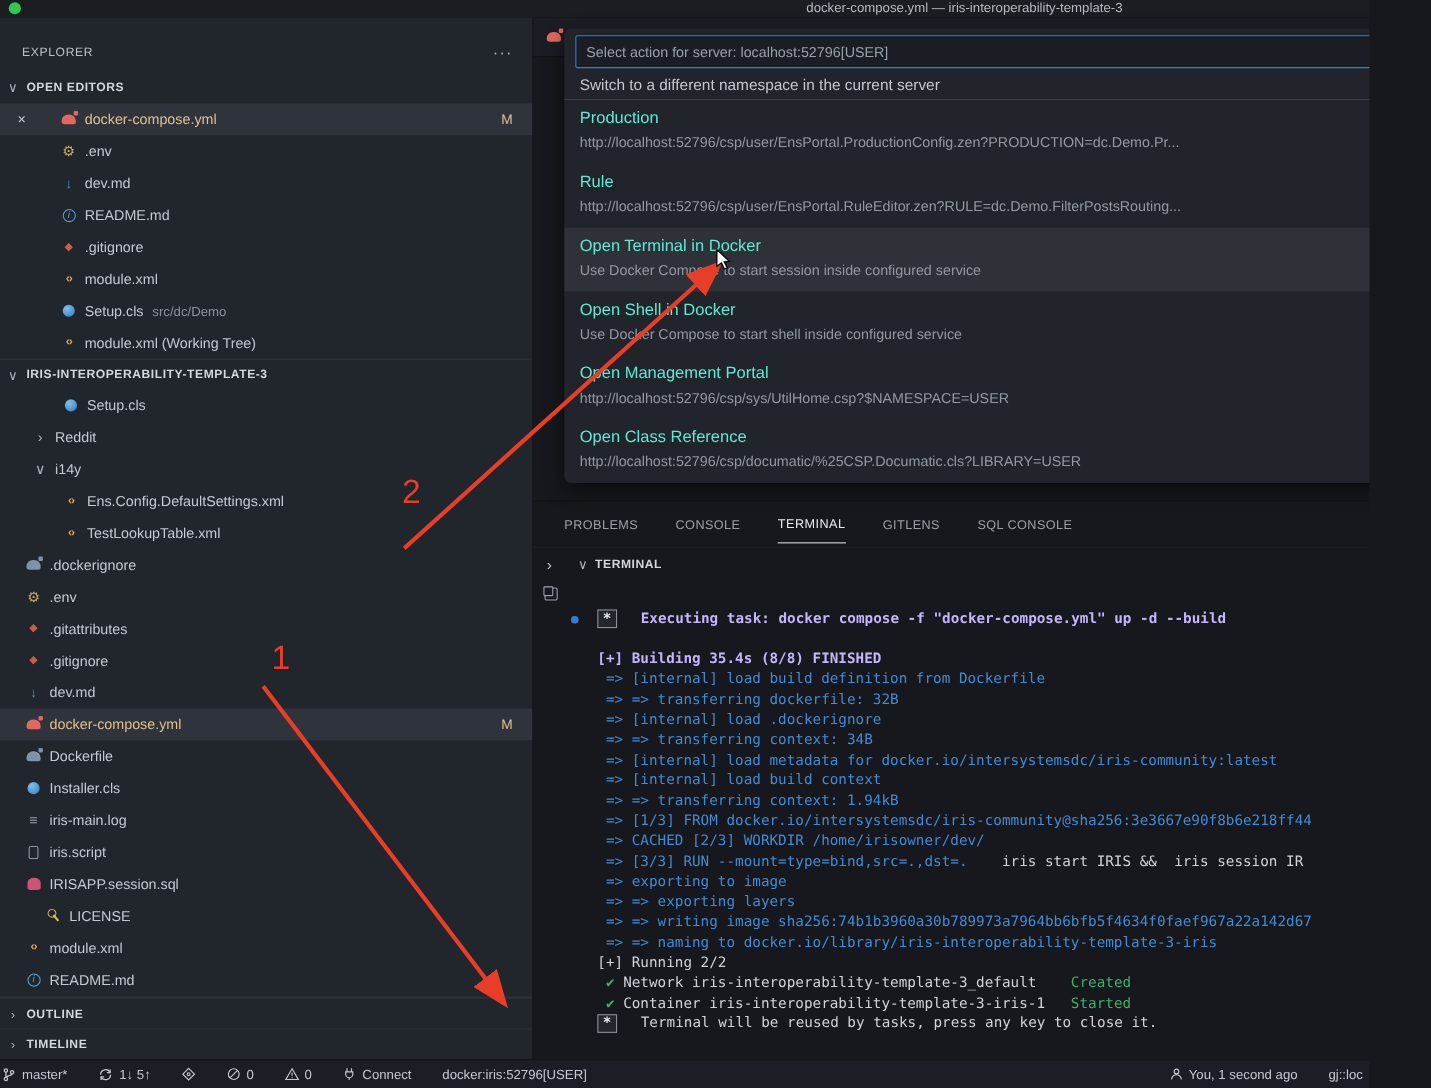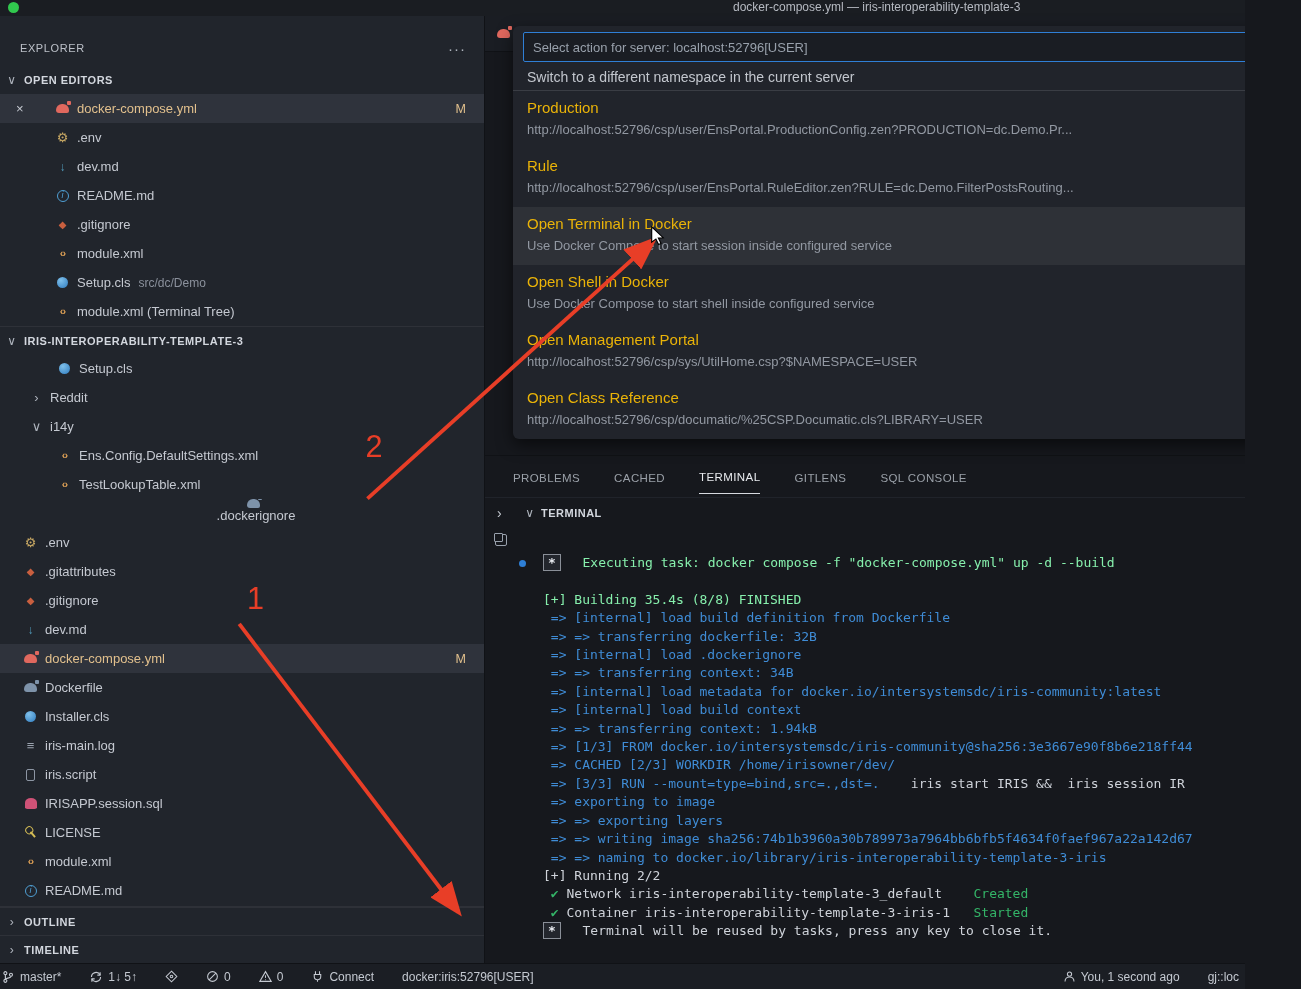--- a/index.html
+++ b/index.html
@@ -69,42 +69,42 @@
   .term-dd{display:flex;align-items:center;gap:4px;margin-left:38px;font-size:11px;font-weight:700;letter-spacing:.5px;color:#d3d7de;cursor:pointer}
   .term-gutter-icon{position:absolute;left:9px;top:77px;width:13px;height:13px;cursor:pointer}
   .term-gutter-icon::before{content:"";position:absolute;right:0;bottom:0;width:10px;height:10px;border:1.2px solid #99a1ad;border-radius:2px}
   .term-gutter-icon::after{content:"";position:absolute;left:0;top:0;width:7px;height:7px;border:1.2px solid #99a1ad;background:#16181d;border-radius:1px}
   .terminal{padding:26px 0 0 58px;font:13px/18.4px "DejaVu Sans Mono",monospace;white-space:pre;overflow:hidden;height:calc(100% - 72px)}
   .tline{position:relative;min-height:18.4px}
   .tdot{position:absolute;left:-24px;top:6px;width:7px;height:7px;border-radius:50%;background:#2e7fd6}
   .s-b{color:#3f8cd6}
   .s-w{color:#cfd3da}
   .s-g{color:#34b568}
-  .s-bold{color:#86efac;font-weight:normal}
+  .s-bold{color:#c4b5fd;font-weight:bold}
   .s-badge{border:1px solid #8a8f98;color:#e6e9ee;padding:0 4px;margin-right:6px;font-weight:bold;background:#23262d}
 
   
   .statusbar{position:absolute;left:0;right:0;bottom:0;height:26px;background:#1b1e24;border-top:1px solid #101216;
     display:flex;align-items:center;justify-content:space-between;padding:0 6px;font-size:12px;color:#c4c9d1}
   .sb-left,.sb-right{display:flex;align-items:center;gap:28px;white-space:nowrap}
   .sb-left{margin-left:-5px}
   .sbi{display:inline-flex;align-items:center;gap:5px;cursor:pointer}
   .sbic{display:inline-flex;align-items:center}
   .sbic svg{display:block}
 
   
   .quickpick{position:absolute;left:513px;top:26px;width:792px;height:413px;background:#21242b;border-radius:6px;
     box-shadow:0 6px 16px rgba(0,0,0,.55);z-index:50;overflow:hidden}
   .qp-input{margin:6px 10px 4px;height:30px;border:1px solid #2f7fd6;border-radius:2px;background:#1a1d23;
     display:flex;align-items:center;padding:0 9px;font-size:13px;color:#98a0ab;cursor:text}
   .qp-partial{height:24px;line-height:22px;overflow:hidden;padding:0 14px;font-size:14px;color:#c3c7ce}
   .qp-sep{height:1px;background:#3a3d44;margin:0}
   .qp-item{height:58px;padding:6px 14px 0;cursor:pointer}
   .qp-item.hover{background:#2e3137}
-  .qp-label{font-size:15px;line-height:22px;color:#eab308}
+  .qp-label{font-size:15px;line-height:22px;color:#5eead4}
   .qp-desc{font-size:13px;line-height:22px;color:#9298a2;white-space:nowrap;overflow:hidden}
   .qp-scroll{position:absolute;right:1px;top:190px;width:7px;height:52px;border-radius:4px;background:rgba(200,205,215,.45)}
 
   
   .annotations{position:absolute;inset:0;z-index:120;pointer-events:none}
 </style>
 </head>
 <body>
 
 <div class="app">
@@ -157,21 +157,21 @@
           </div>
           <div class="row oe">
             <span class="ic">
               <span class="ball"></span>
             </span>
             <span class="fname">Setup.cls</span>
             <span class="fdesc">src/dc/Demo</span>
           </div>
           <div class="row oe">
             <span class="ic g-xml">‹›</span>
-            <span class="fname">module.xml (Terminal Tree)</span>
+            <span class="fname">module.xml (Working Tree)</span>
           </div>
         </div>
       <div class="sec-head bordered">
         <span class="chev">∨</span>
         <span>IRIS-INTEROPERABILITY-TEMPLATE-3</span>
       </div>
       <div id="file-tree">
           <div class="row tree" style="padding-left: 56px;">
             <span class="ic">
               <span class="ball"></span>
@@ -187,21 +187,21 @@
             <span class="fname">i14y</span>
           </div>
           <div class="row tree" style="padding-left: 56px;">
             <span class="ic g-xml">‹›</span>
             <span class="fname">Ens.Config.DefaultSettings.xml</span>
           </div>
           <div class="row tree" style="padding-left: 56px;">
             <span class="ic g-xml">‹›</span>
             <span class="fname">TestLookupTable.xml</span>
           </div>
-          <div class="row tree" style="padding-left: 22px; flex-direction: column;">
+          <div class="row tree" style="padding-left: 22px;">
             <span class="ic">
               <span class="whale" style="background:#7e93aa"></span>
             </span>
             <span class="fname">.dockerignore</span>
           </div>
           <div class="row tree" style="padding-left: 22px;">
             <span class="ic g-gear">⚙</span>
             <span class="fname">.env</span>
           </div>
           <div class="row tree" style="padding-left: 22px;">
@@ -244,21 +244,21 @@
               <span class="scr"></span>
             </span>
             <span class="fname">iris.script</span>
           </div>
           <div class="row tree" style="padding-left: 22px;">
             <span class="ic">
               <span class="db"></span>
             </span>
             <span class="fname">IRISAPP.session.sql</span>
           </div>
-          <div class="row tree" style="padding-left: 22px;">
+          <div class="row tree" style="padding-left: 40px;">
             <span class="ic">
               <span class="key"></span>
             </span>
             <span class="fname">LICENSE</span>
           </div>
           <div class="row tree" style="padding-left: 22px;">
             <span class="ic g-xml">‹›</span>
             <span class="fname">module.xml</span>
           </div>
           <div class="row tree" style="padding-left: 22px;">
@@ -284,21 +284,21 @@
       <div class="tabstrip">
         <span class="ic">
             <span class="whale" style="background:#e0685e"></span>
           </span>
       </div>
       <div class="efrag">5510</div>
 
       <div class="panel">
         <div class="panel-tabs" id="panel-tabs">
             <span class="ptab">PROBLEMS</span>
-            <span class="ptab">CACHED</span>
+            <span class="ptab">CONSOLE</span>
             <span class="ptab active">TERMINAL</span>
             <span class="ptab">GITLENS</span>
             <span class="ptab">SQL CONSOLE</span>
           </div>
         <div class="panel-sub">
           <span class="psub-chev">›</span>
           <span class="term-dd">
             <span class="chev">∨</span>
             <span>TERMINAL</span>
           </span>

